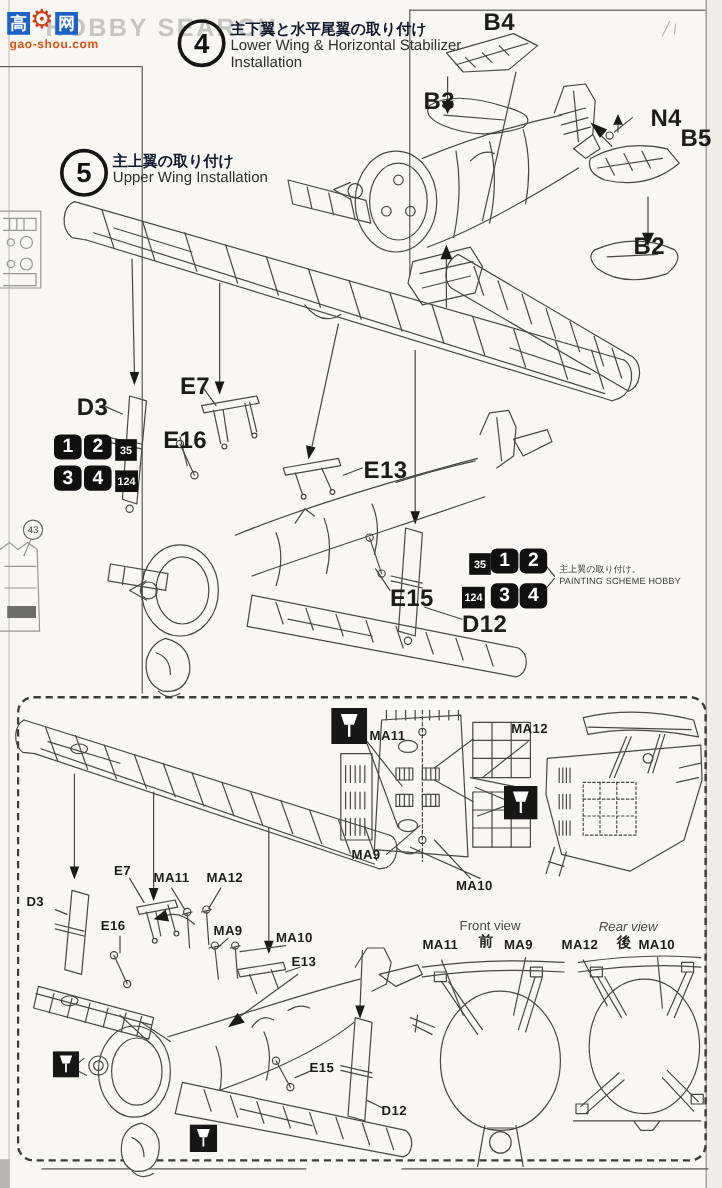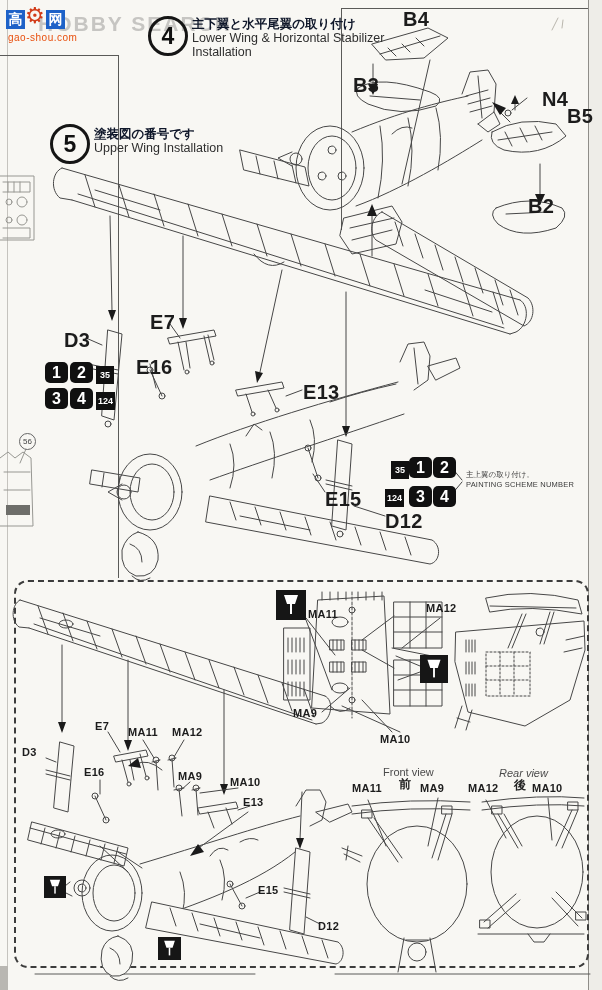--- a/index.html
+++ b/index.html
@@ -11,21 +11,21 @@
   .right-line{left:588px;top:0;width:1px;height:990px;background:#8f8d88;}
   .left-line{left:7px;top:0;width:1px;height:990px;background:#c5c3be;}
   .left-corner{left:0;top:966px;width:8px;height:24px;background:#b9b7b2;}
   
   .rule{background:#5a5a58;}
   
   .wm-site{left:38px;top:12px;font-weight:700;font-size:21px;letter-spacing:2px;color:#c6c5c2;}
   .logo-box{width:19px;height:19px;background:#1e62c8;color:#fff;font-weight:700;font-size:14px;
             display:flex;align-items:center;justify-content:center;}
   .logo-gear{left:25px;top:5px;font-size:22px;color:#d23b18;line-height:1;}
-  .logo-domain{left:8px;top:32px;font-weight:400;font-size:10px;color:#e8500f;letter-spacing:.5px;}
+  .logo-domain{left:8px;top:32px;font-weight:700;font-size:10px;color:#e8500f;letter-spacing:.5px;}
   
   .step-circle{width:34px;height:34px;border:3px solid #151515;border-radius:50%;
                display:flex;align-items:center;justify-content:center;
                font-weight:700;font-size:23px;color:#111;background:transparent;}
   .step-ja{font-weight:700;font-size:12.5px;color:#0f172a;}
   .step-en{font-size:12.5px;color:#2e2e2e;line-height:1.15;}
   
   .plbl{position:absolute;font-weight:700;font-size:20px;color:#1c1c1c;letter-spacing:.3px;}
   .plbl.sm{font-size:11px;}
   
@@ -384,21 +384,21 @@
 <div class="abs logo-box z3" style="left:6px;top:10px;">高</div>
 <span class="abs logo-gear z3">⚙</span>
 <div class="abs logo-box z3" style="left:46px;top:10px;">网</div>
 <div class="abs logo-domain z3">gao-shou.com</div>
 
 <div class="abs step-circle z3" style="left:148px;top:16px;">4</div>
 <div class="abs step-ja z3" style="left:192px;top:16px;">主下翼と水平尾翼の取り付け</div>
 <div class="abs step-en z3" style="left:192px;top:31px;width:210px;">Lower Wing &amp; Horizontal Stabilizer Installation</div>
 
 <div class="abs step-circle z3" style="left:50px;top:124px;">5</div>
-<div class="abs step-ja z3" style="left:94px;top:126px;">塗装図の番号です</div>
+<div class="abs step-ja z3" style="left:94px;top:126px;">主上翼の取り付け</div>
 <div class="abs step-en z3" style="left:94px;top:141px;width:220px;">Upper Wing Installation</div>
 
 <div class="plbl z3" style="left:403px;top:8px;">B4</div>
 <div class="plbl z3" style="left:353px;top:74px;">B3</div>
 <div class="plbl z3" style="left:542px;top:88px;">N4</div>
 <div class="plbl z3" style="left:567px;top:105px;">B5</div>
 <div class="plbl z3" style="left:528px;top:195px;">B2</div>
 
 <div class="plbl z3" style="left:64px;top:329px;">D3</div>
 <div class="plbl z3" style="left:150px;top:311px;">E7</div>
@@ -414,23 +414,23 @@
 <div class="chip z3" style="left:70px;top:388px;">4</div>
 <div class="code-chip z3" style="left:96px;top:392px;">124</div>
 
 <div class="code-chip z3" style="left:391px;top:461px;">35</div>
 <div class="chip z3" style="left:409px;top:457px;">1</div>
 <div class="chip z3" style="left:433px;top:457px;">2</div>
 <div class="code-chip z3" style="left:385px;top:489px;">124</div>
 <div class="chip z3" style="left:409px;top:486px;">3</div>
 <div class="chip z3" style="left:433px;top:486px;">4</div>
 <div class="abs note-ja z3" style="left:466px;top:470px;">主上翼の取り付け。</div>
-<div class="abs note-en z3" style="left:466px;top:480px;">PAINTING SCHEME NUMBER</div>
-
-<div class="abs sheet-no z3">56</div>
+<div class="abs note-en z3" style="left:466px;top:480px;">PAINTING SCHEME HOBBY</div>
+
+<div class="abs sheet-no z3">43</div>
 
 <div class="glue z3" style="left:276px;top:590px;width:30px;height:30px;">
   <svg width="30" height="30" viewBox="0 0 30 30">
       <rect width="30" height="30" fill="#161616"></rect>
       <path fill="#fff" d="M8,5 h14 l-3,9 h-8 z"></path>
       <rect fill="#fff" x="14" y="14" width="2" height="10"></rect>
     </svg>
 </div>
 <div class="glue z3" style="left:420px;top:655px;width:28px;height:28px;">
   <svg width="28" height="28" viewBox="0 0 30 30">

